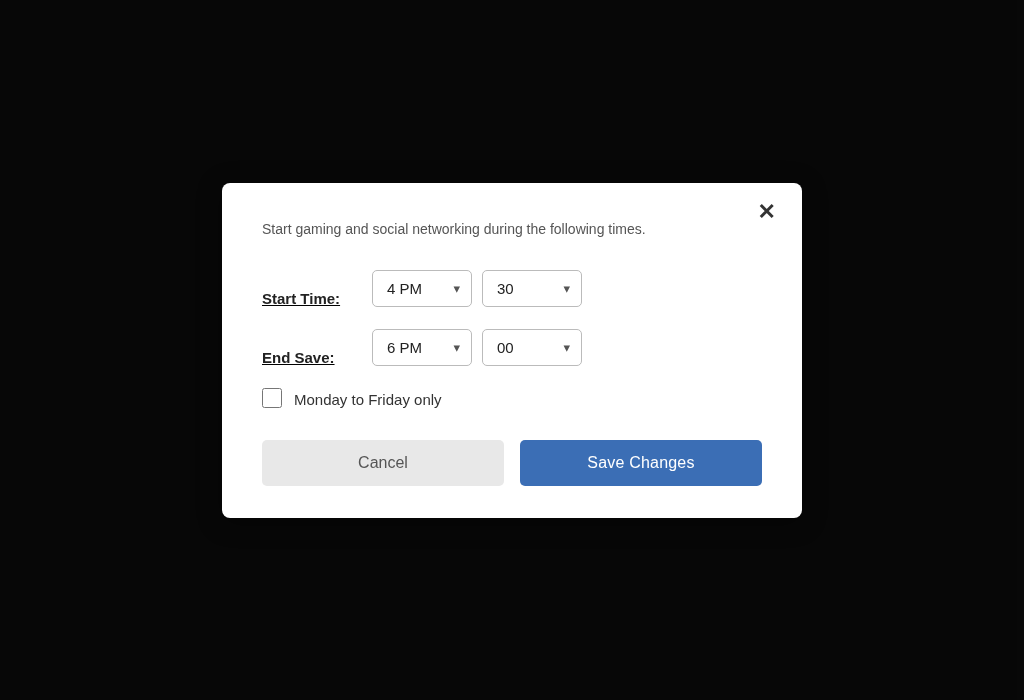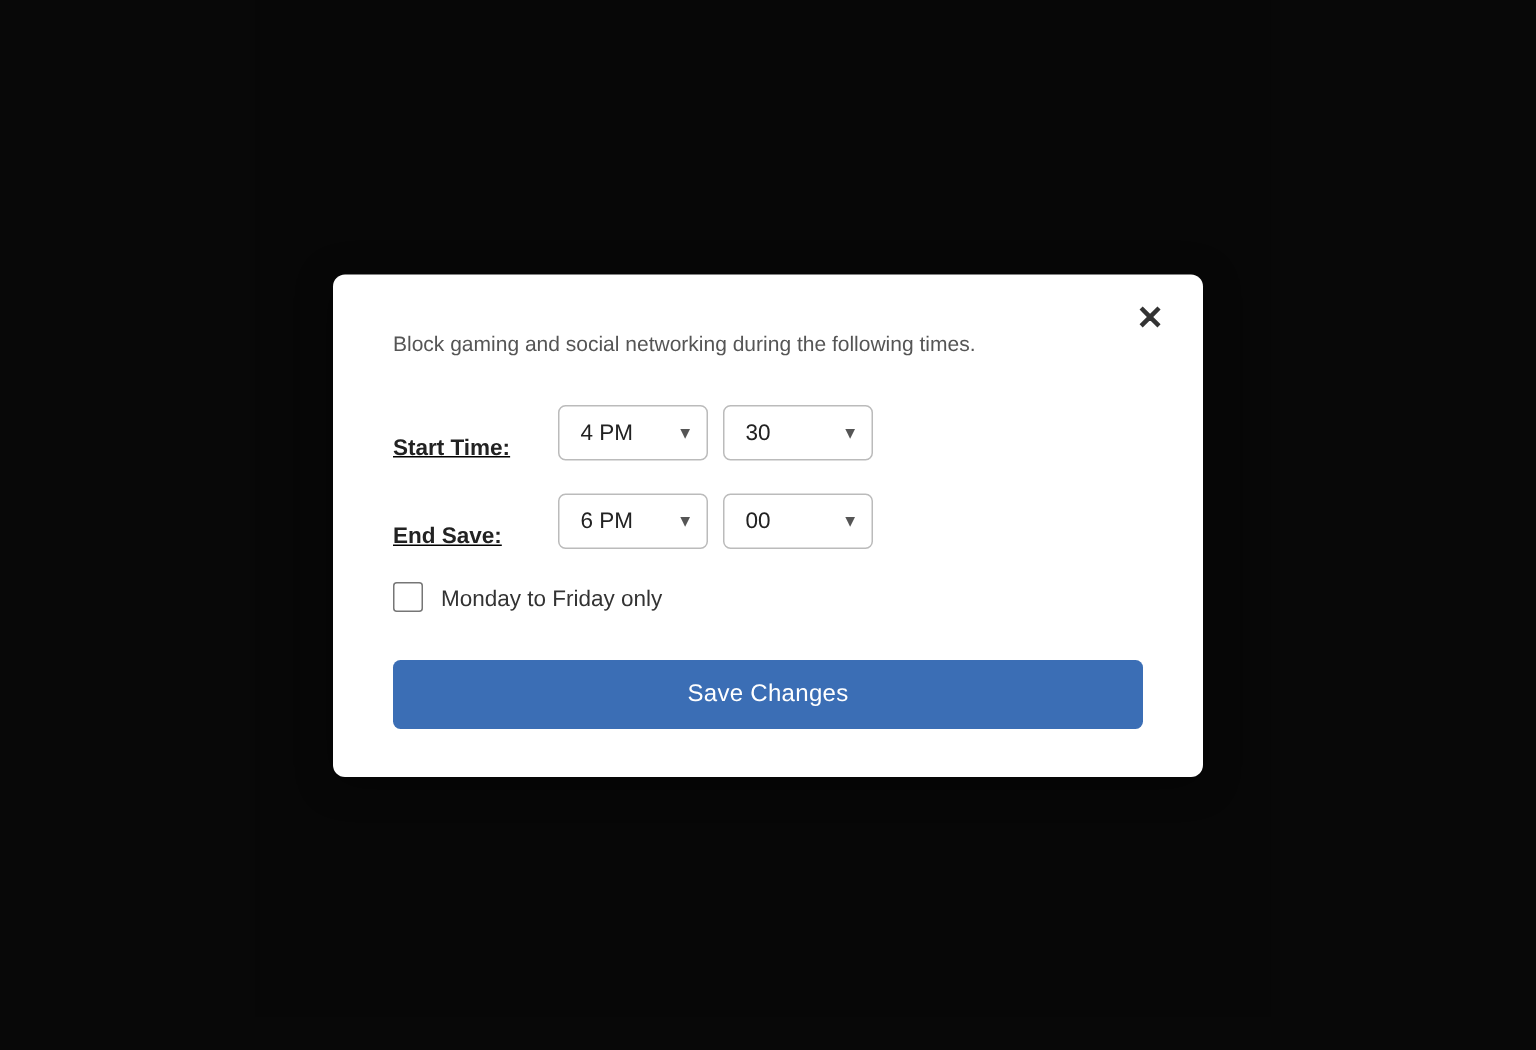--- a/index.html
+++ b/index.html
@@ -164,21 +164,21 @@
     }
   </style>
 </head>
 <body>
 
 <div class="modal-overlay">
   <div class="modal">
 
     <button class="modal-close">✕</button>
 
-    <p class="modal-description">Block gaming and social networking during the following times.</p>
+    <p class="modal-description">Start gaming and social networking during the following times.</p>
 
     <div class="time-row">
       <span class="time-label">Start Time:</span>
 
       <div class="select-wrapper">
         <select>
           <option>12 AM</option><option>1 AM</option><option>2 AM</option><option>3 AM</option>
           <option>4 AM</option><option>5 AM</option><option>6 AM</option><option>7 AM</option>
           <option>8 AM</option><option>9 AM</option><option>10 AM</option><option>11 AM</option>
           <option>12 PM</option><option>1 PM</option><option>2 PM</option><option>3 PM</option>
@@ -222,17 +222,18 @@
         <span class="select-arrow">▾</span>
       </div>
     </div>
 
     <div class="checkbox-row">
       <input type="checkbox" id="weekdays-only" style="">
       <label class="checkbox-label" for="weekdays-only">Monday to Friday only</label>
     </div>
 
     <div class="modal-actions">
+      <button class="btn-cancel">Cancel</button>
       <button class="btn-save">Save Changes</button>
     </div>
 
   </div>
 </div>
 
 </body></html>

